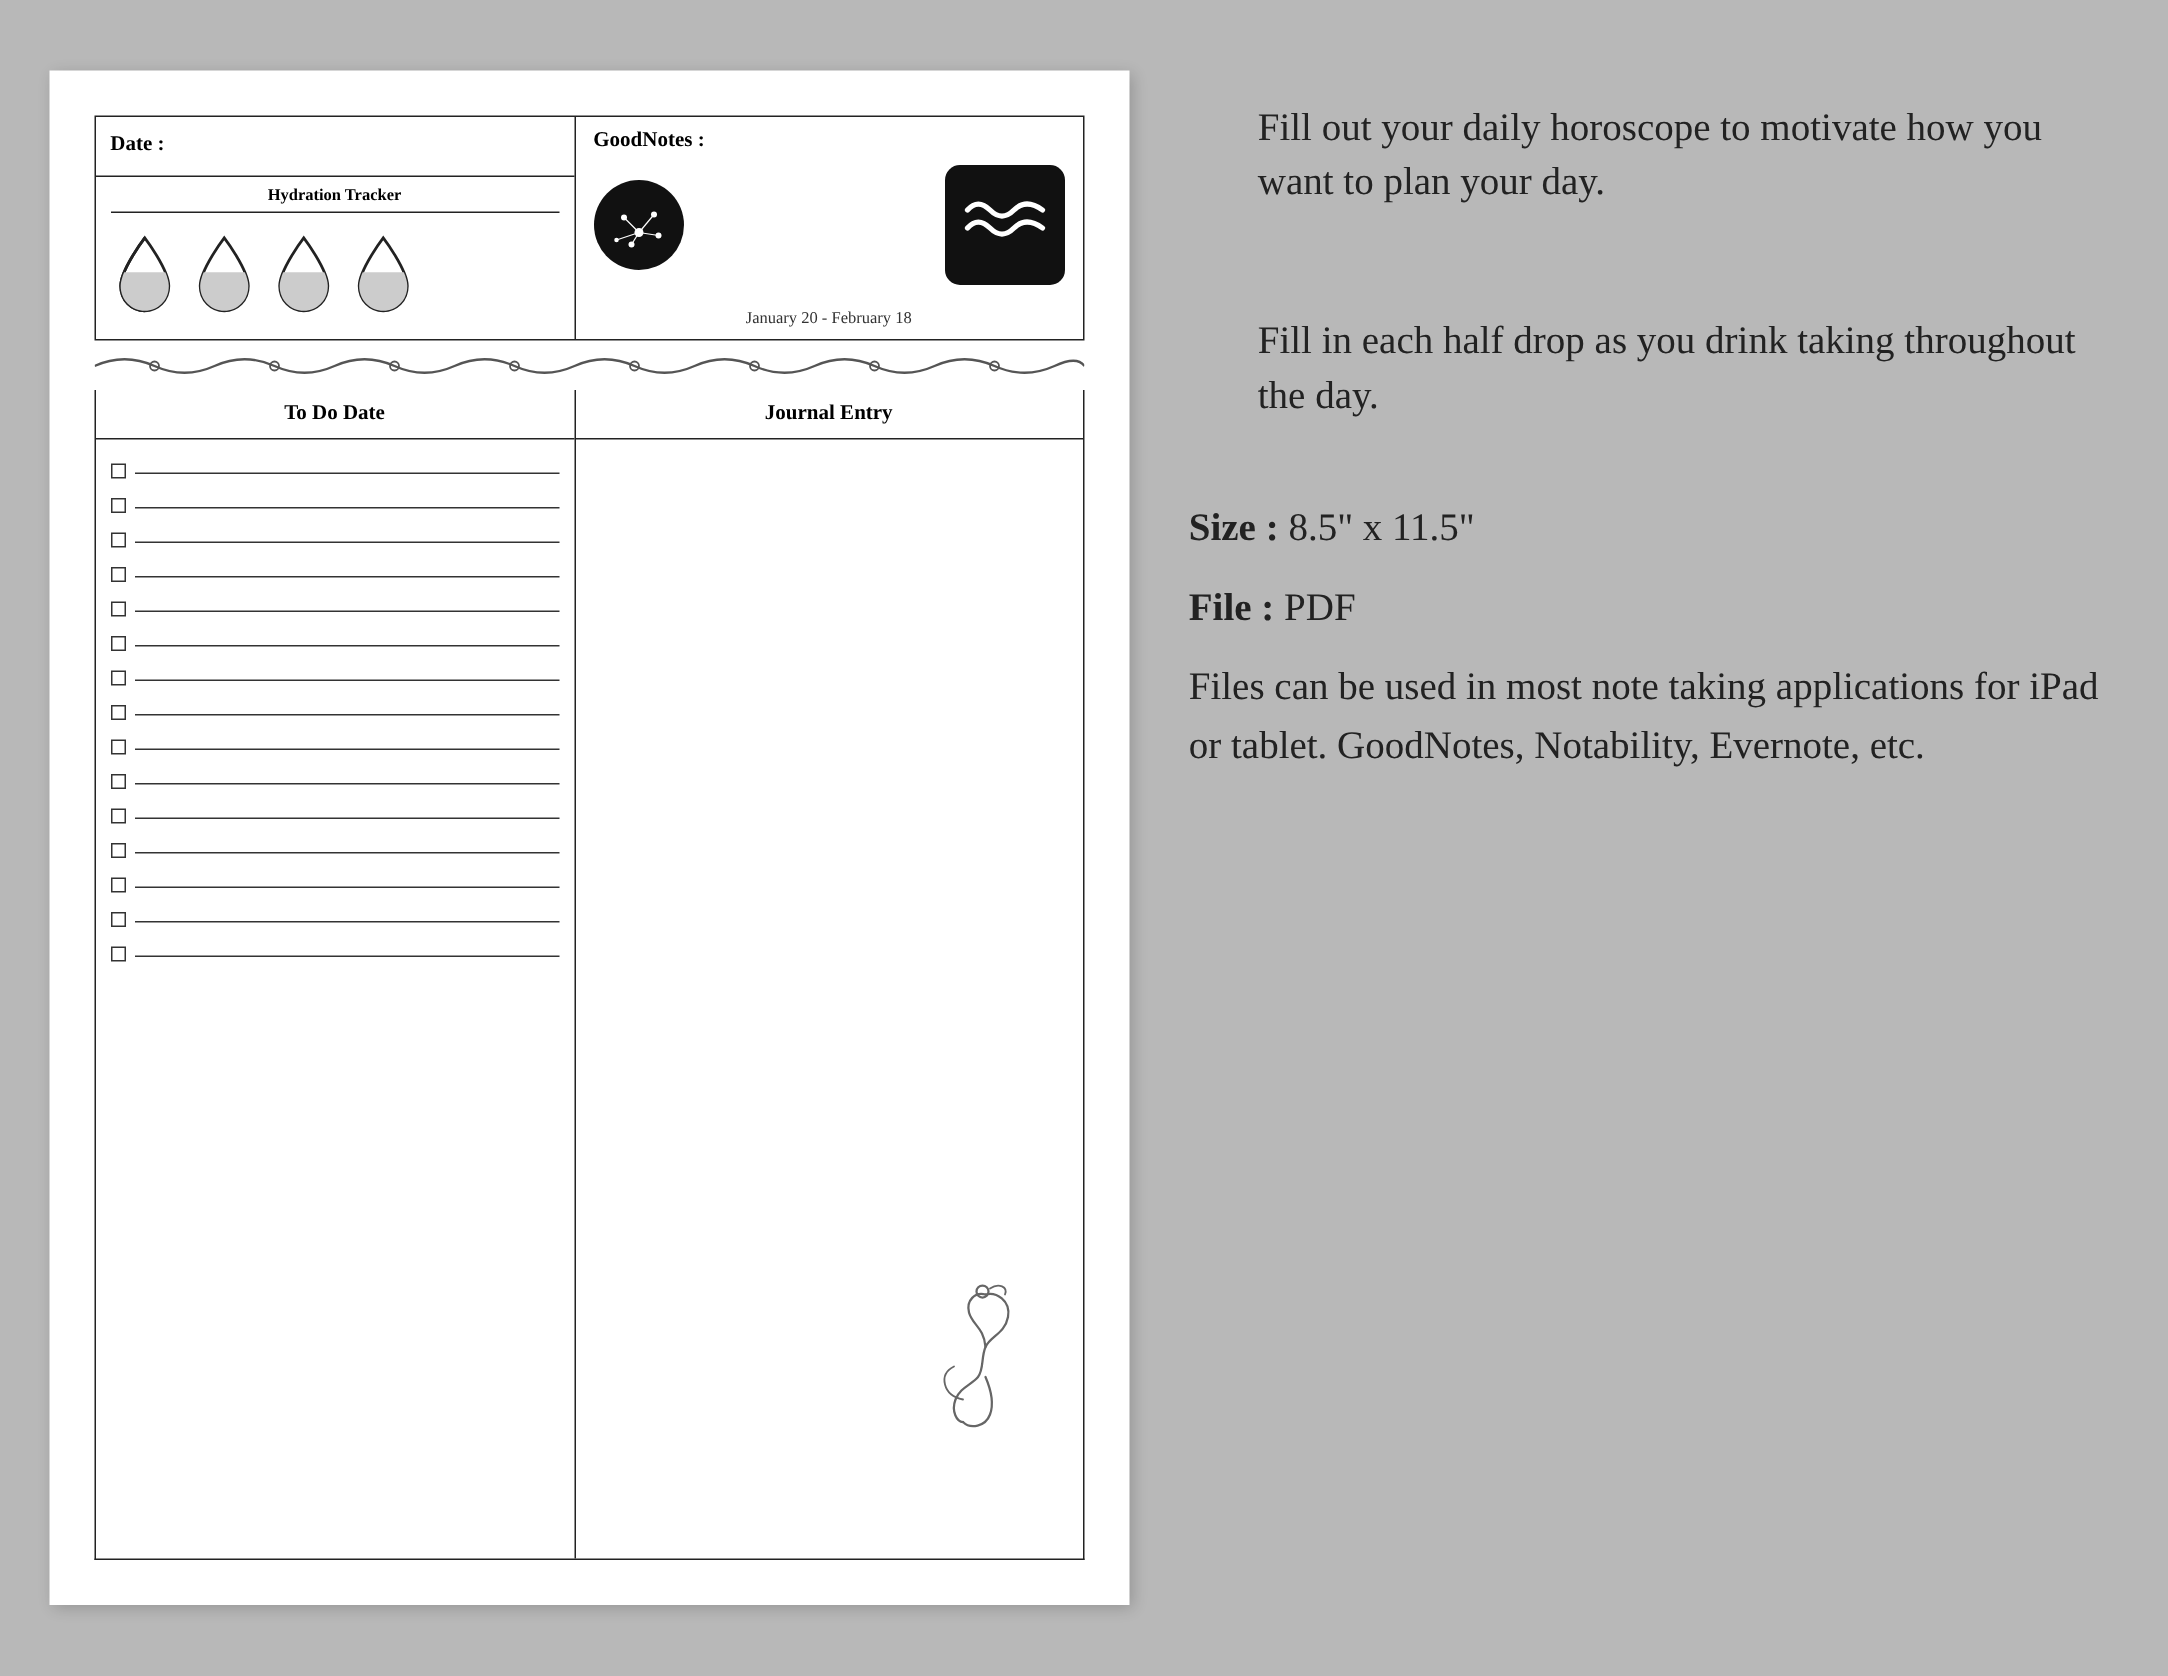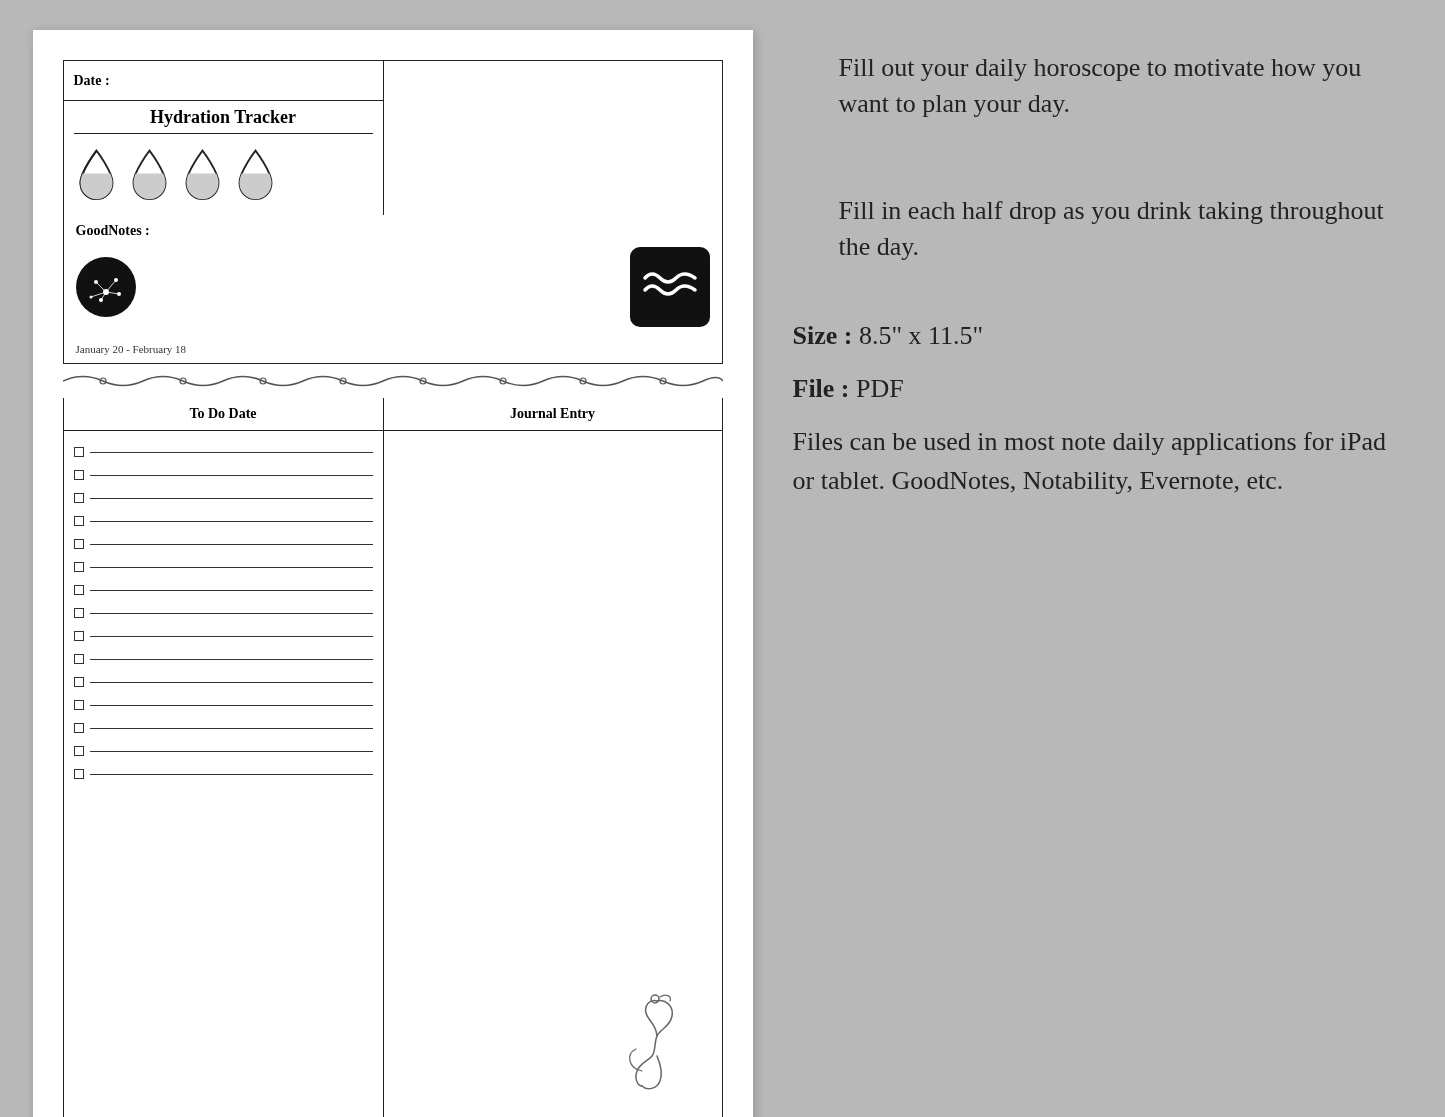--- a/index.html
+++ b/index.html
@@ -27,21 +27,21 @@
       width: 720px;
       min-height: 980px;
       padding: 30px 30px 30px 30px;
       box-shadow: 2px 2px 10px rgba(0,0,0,0.2);
       flex-shrink: 0;
       position: relative;
     }
     
     .doc-header {
       display: flex;
-      flex-direction: column;
+      flex-direction: row;
       border: 1.5px solid #222;
       margin-bottom: 0;
     }
     .date-hydration-col {
       width: 320px;
       border-right: 1.5px solid #222;
       flex-shrink: 0;
     }
     .date-row {
       border-bottom: 1.5px solid #222;
@@ -51,21 +51,21 @@
       height: 40px;
       display: flex;
       align-items: center;
     }
     .hydration-section {
       padding: 6px 10px 10px 10px;
     }
     .hydration-title {
       text-align: center;
       font-weight: bold;
-      font-size: 18px;
+      font-size: 11px;
       border-bottom: 1.5px solid #222;
       padding-bottom: 5px;
       margin-bottom: 8px;
     }
     .drops-row {
       display: flex;
       flex-direction: row;
       align-items: center;
       gap: 8px;
       padding: 4px 0;
@@ -112,21 +112,21 @@
       height: 60px;
       border-radius: 50%;
       background: #111;
       display: flex;
       align-items: center;
       justify-content: center;
       flex-shrink: 0;
     }
     .horoscope-date-text {
       font-size: 11px;
-      text-align: left;
+      text-align: center;
       color: #333;
       margin-top: 16px;
     }
     .horoscope-right {
       display: flex;
       flex-direction: column;
       align-items: center;
     }
     
     .vine-divider {
@@ -453,16 +453,16 @@
 
     <div class="info-section">
       <p class="info-line">
         <strong>Size :</strong>
         <span>8.5" x 11.5"</span>
       </p>
       <p class="info-line">
         <strong>File :</strong>
         <span>PDF</span>
       </p>
-      <p class="info-paragraph">Files can be used in most note daily applications for iPad or tablet. GoodNotes, Notability, Evernote, etc.</p>
+      <p class="info-paragraph">Files can be used in most note taking applications for iPad or tablet. GoodNotes, Notability, Evernote, etc.</p>
     </div>
   </div>
 </div>
 
 </body></html>

